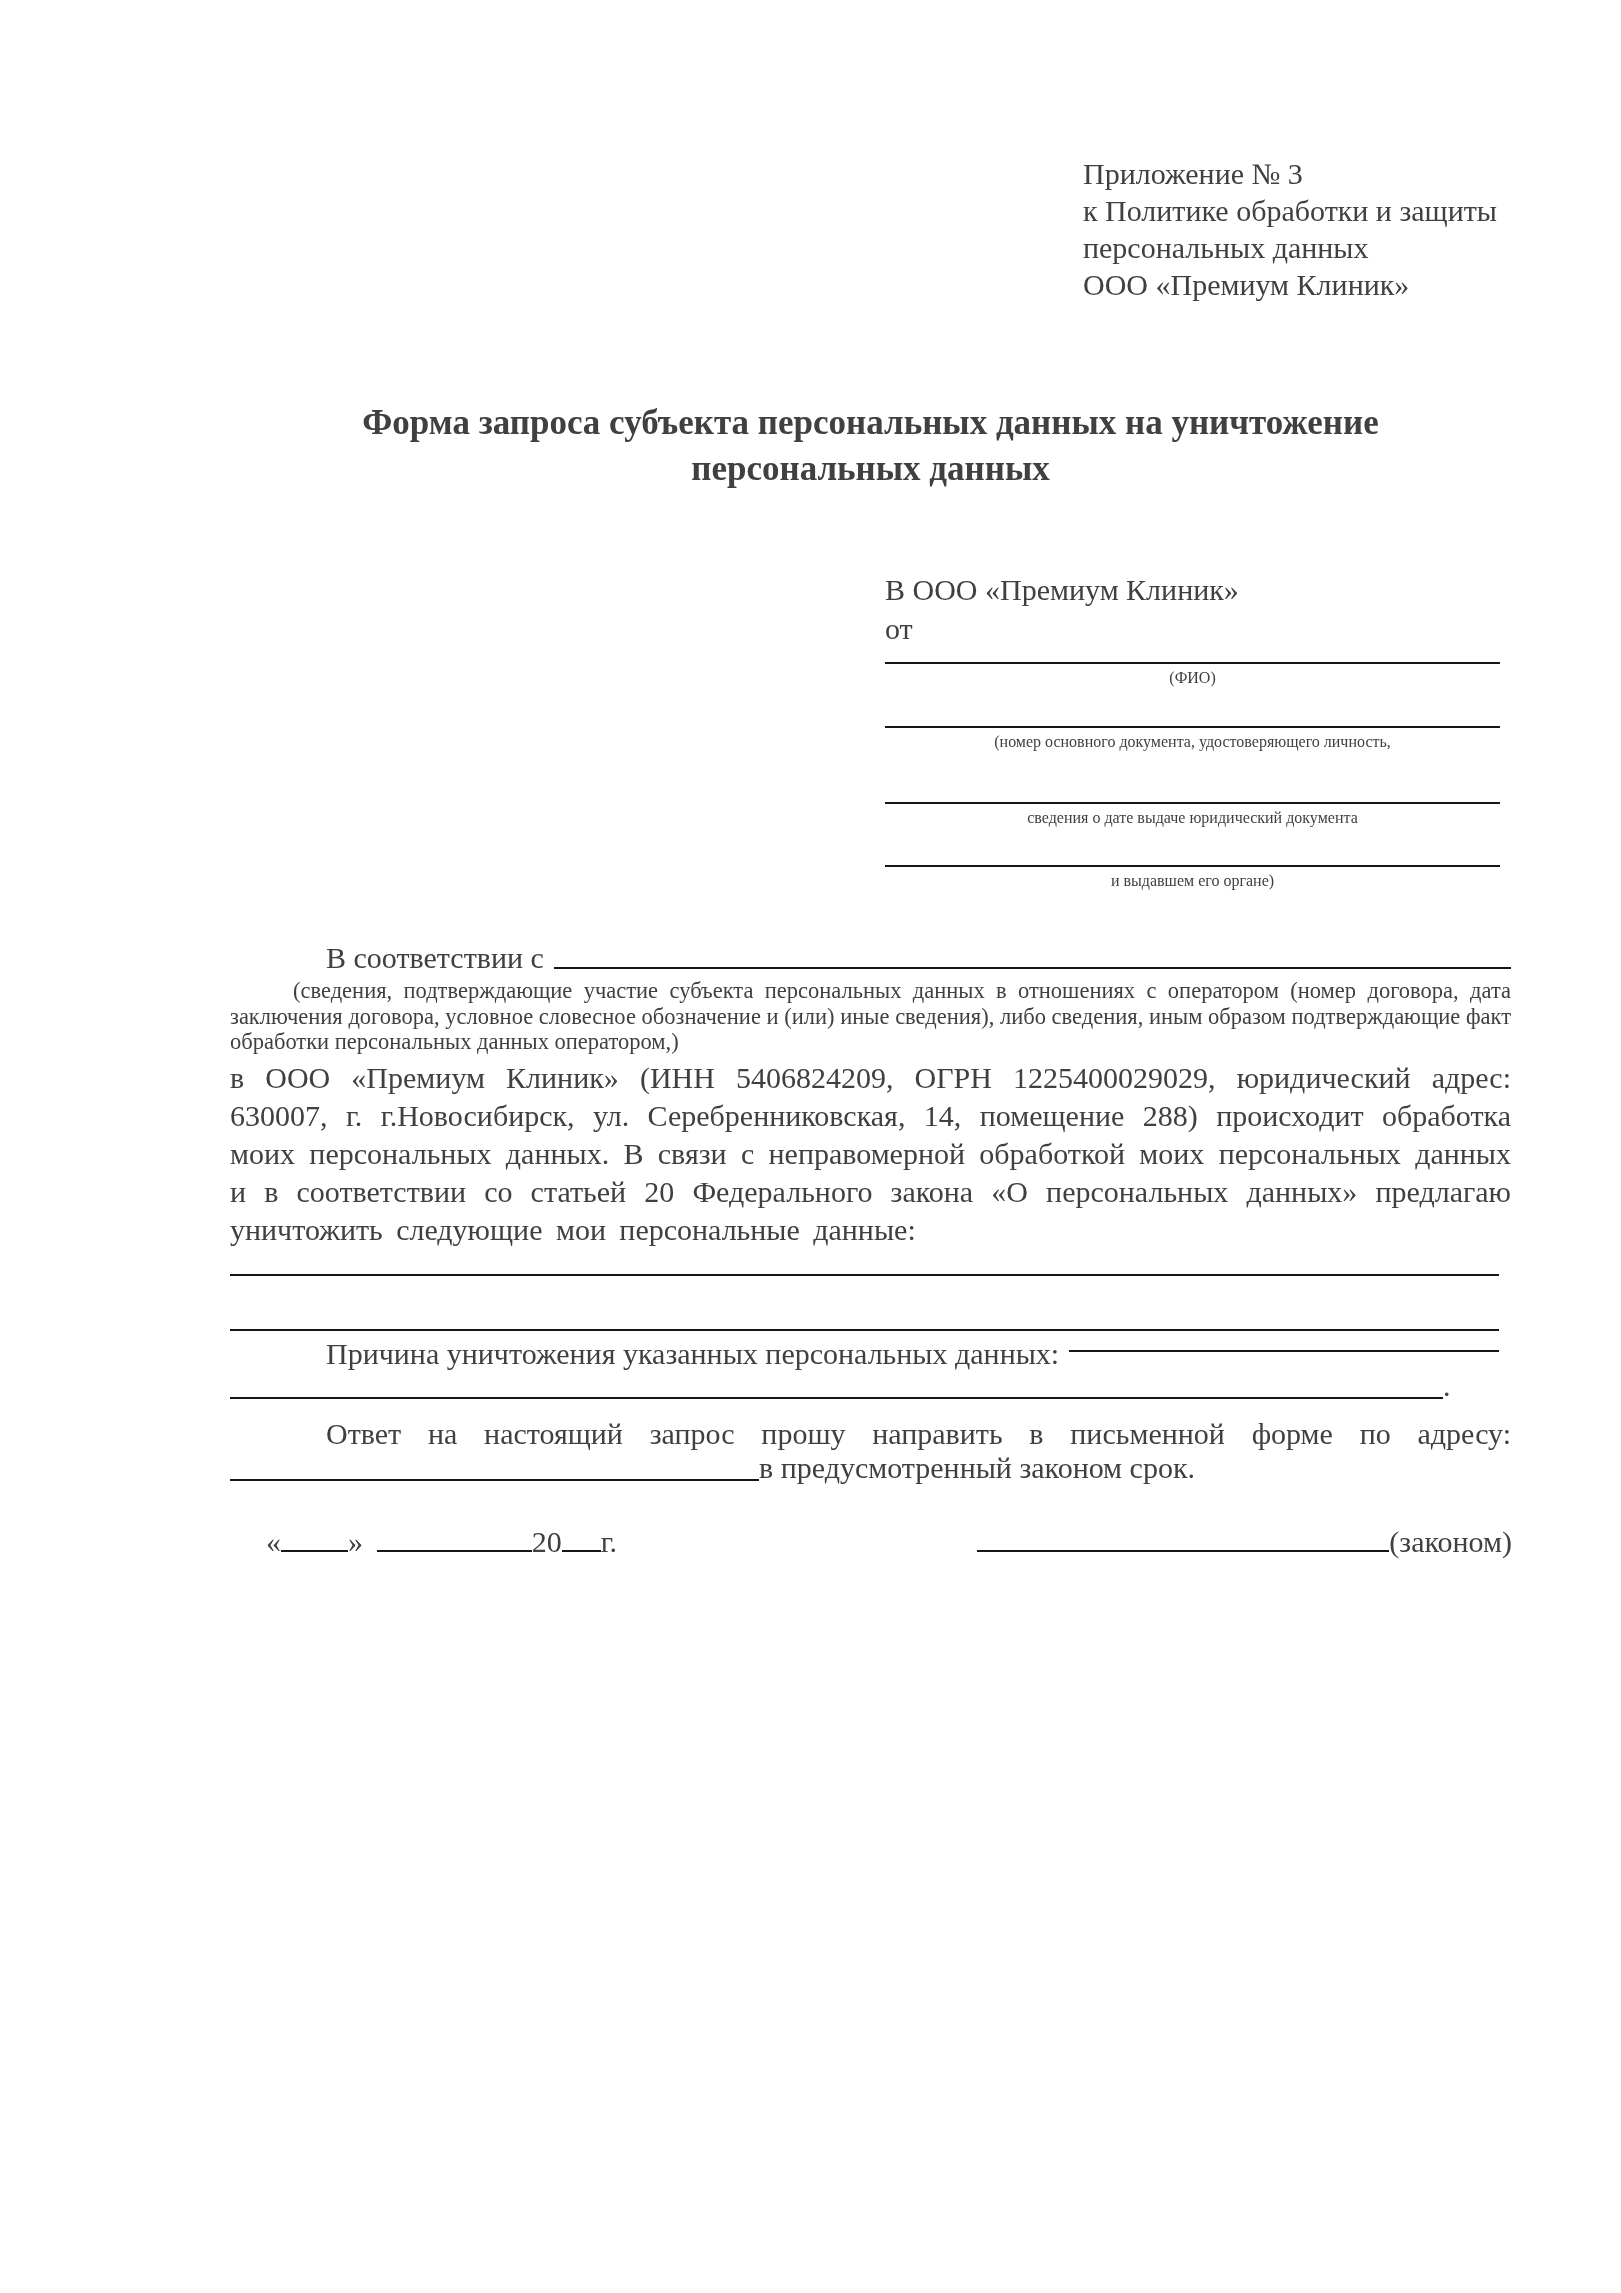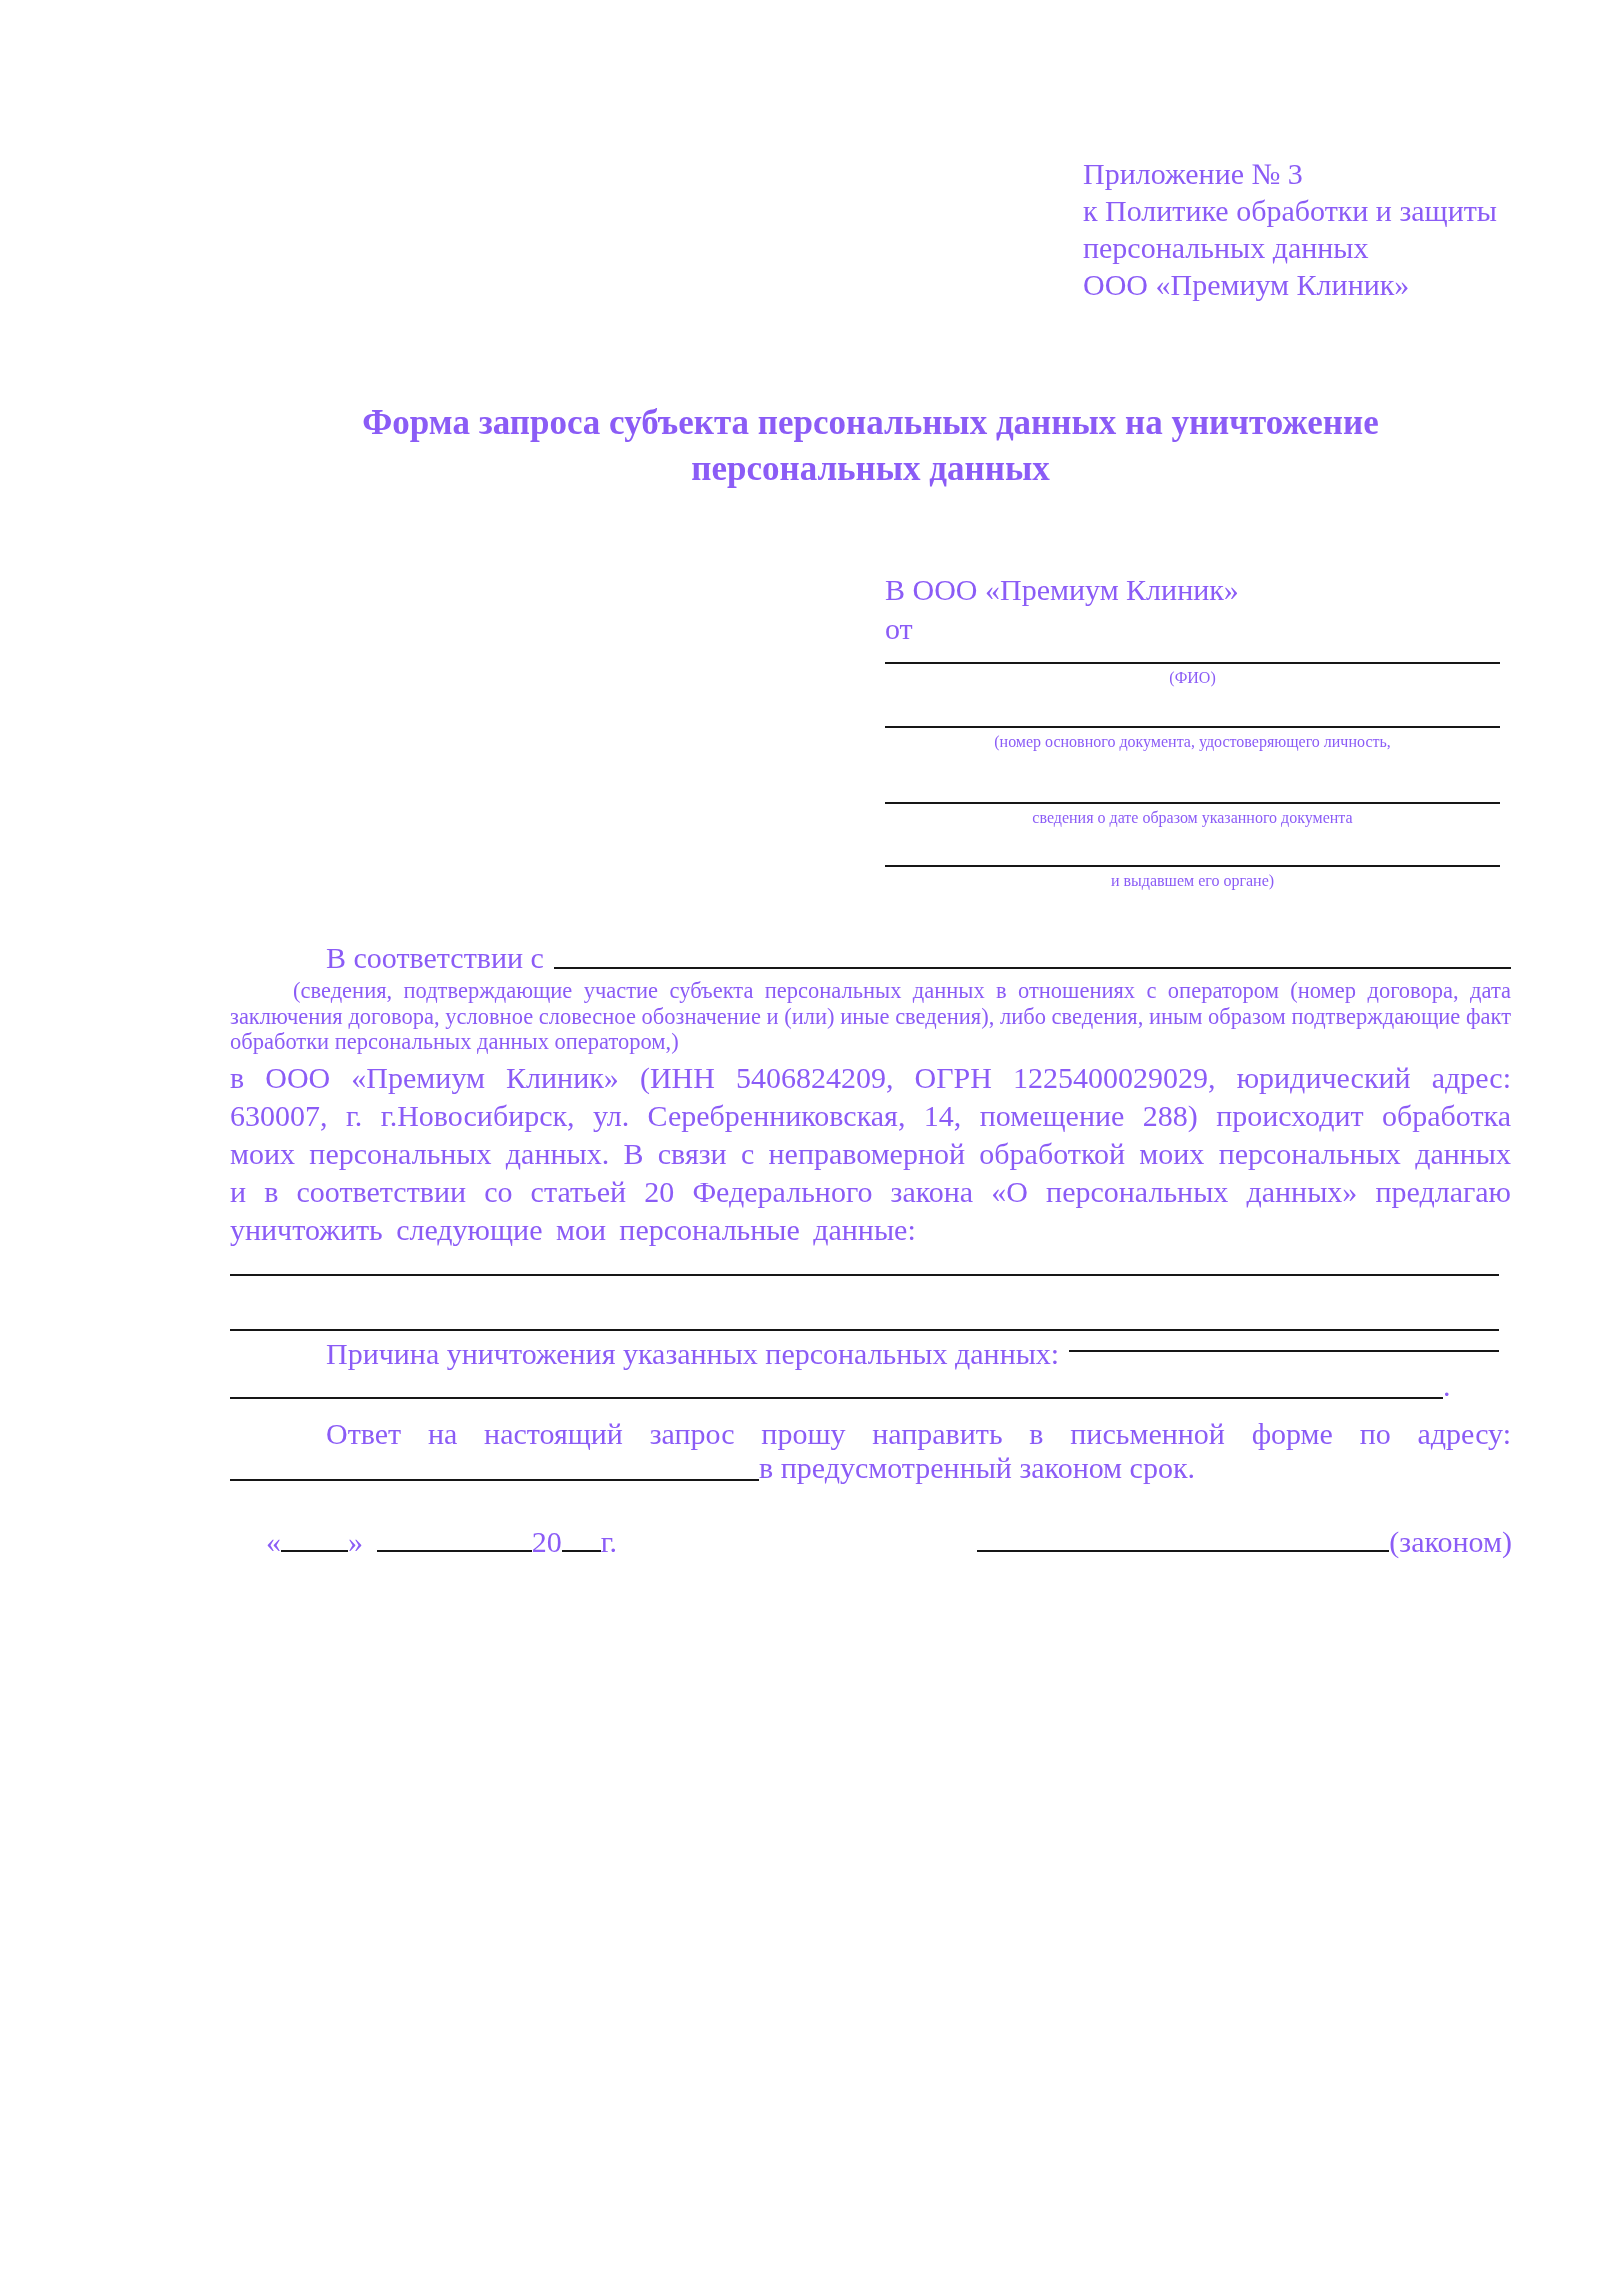--- a/index.html
+++ b/index.html
@@ -2,21 +2,21 @@
 <html><head>
 <meta charset="utf-8">
 <style>
   html, body { margin: 0; padding: 0; background: #e8e8e8; }
   .page {
     position: relative;
     width: 1621px;
     height: 2294px;
     margin: 0 auto;
     background: #ffffff;
-    color: #8b5cf6;
+    color: #404040;
     font-family: "Liberation Serif", "DejaVu Serif", serif;
     overflow: hidden;
   }
   
   .appendix {
     position: absolute; left: 1083px; top: 155px;
     font-size: 30px; line-height: 37px; text-align: left;
   }
   .appendix span { display: block; }
 
@@ -126,21 +126,21 @@
   </h1>
 
   <div class="addressee">
     <div>В ООО «Премиум Клиник»</div>
     <div>от</div>
     <div class="fline f1"></div>
     <div class="fcap">(ФИО)</div>
     <div class="fline f2"></div>
     <div class="fcap">(номер основного документа, удостоверяющего личность,</div>
     <div class="fline f3"></div>
-    <div class="fcap">сведения о дате образом указанного документа</div>
+    <div class="fcap">сведения о дате выдаче юридический документа</div>
     <div class="fline f4"></div>
     <div class="fcap">и выдавшем его органе)</div>
   </div>
 
   <div class="accordance">
     <span class="lead-indent">В соответствии с</span>
     <span class="fill"></span>
   </div>
 
   <div class="note">(сведения, подтверждающие участие субъекта персональных данных в отношениях с оператором (номер договора, дата заключения договора, условное словесное обозначение и (или) иные сведения), либо сведения, иным образом подтверждающие факт обработки персональных данных оператором,)</div>

